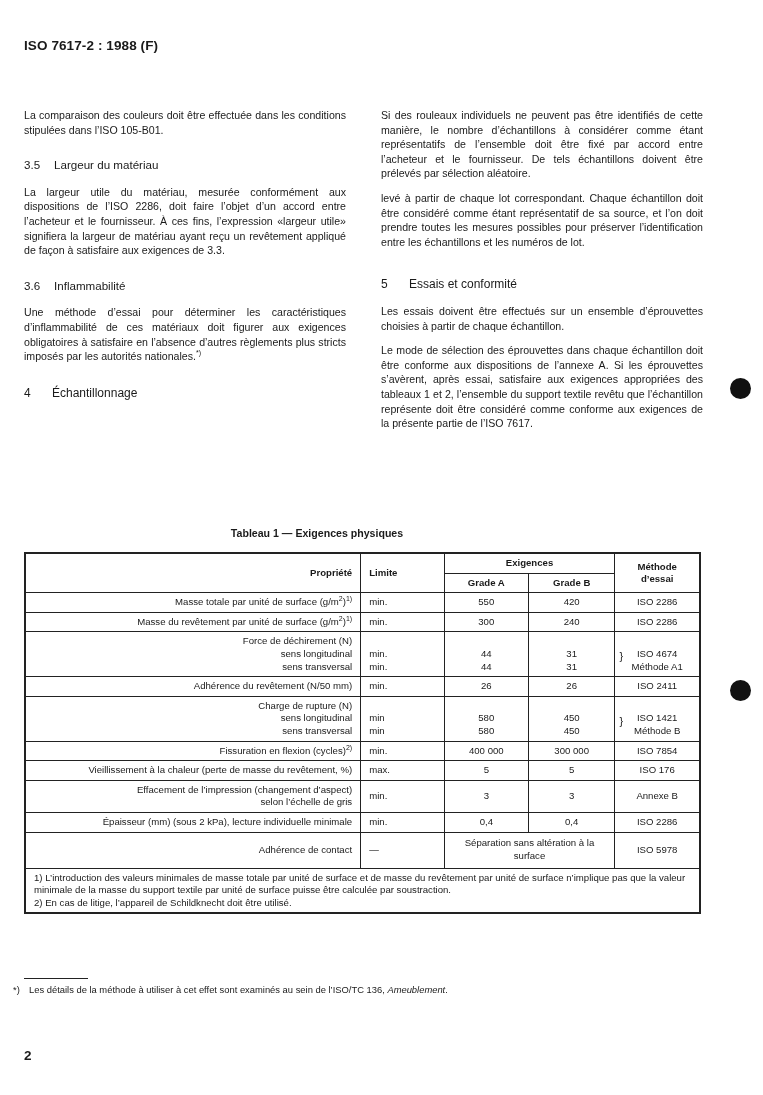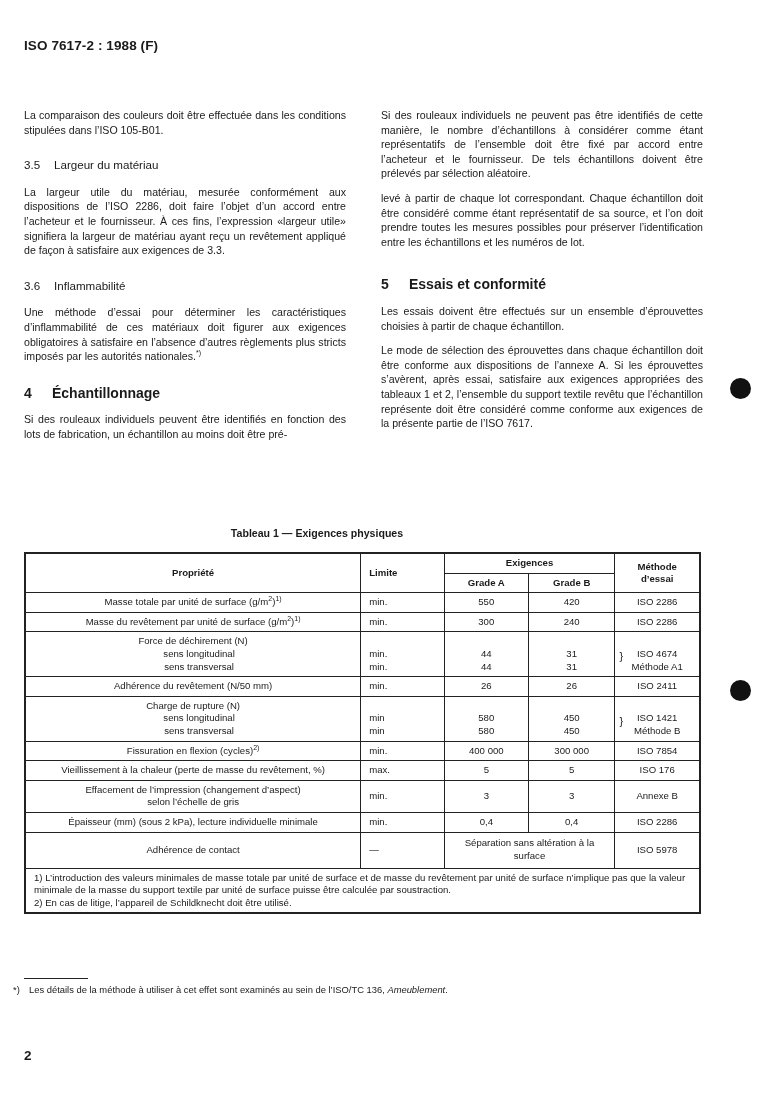--- a/index.html
+++ b/index.html
@@ -7,32 +7,32 @@
          font-family:"Liberation Sans", "DejaVu Sans", sans-serif; color:#1a1a1a; }
   .abs { position:absolute; }
   .doc-id { left:24px; top:38px; font-size:13.5px; font-weight:bold; letter-spacing:0.1px; }
   .col { position:absolute; width:322px; font-size:10.6px; line-height:14.6px; }
   .col-left { left:24px; top:108px; }
   .col-right { left:381px; top:108px; }
   .para { margin:0; text-align:justify; }
   .para + .para { margin-top:10px; }
   .h2 { font-weight:normal; font-size:11.6px; margin:0; }
   .h2 .num { display:inline-block; width:30px; }
-  .h1 { font-weight:bold; font-size:14px; margin:0; }
+  .h1 { font-weight:normal; font-size:12px; margin:0; }
   .h1 .num { display:inline-block; width:28px; }
   sup { font-size:7px; line-height:0; vertical-align:super; }
   .dot { position:absolute; width:21px; height:21px; border-radius:50%; background:#111; }
   .tbl-title { position:absolute; left:0; width:634px; top:527px; text-align:center;
                font-size:10.6px; font-weight:bold; }
   table.req { position:absolute; left:24px; top:552px; width:677px; border-collapse:collapse;
               font-size:9.6px; line-height:12.6px; }
   table.req td, table.req th { border:1px solid #222; padding:3px 8px; vertical-align:middle; }
   table.req { border:2px solid #222; }
   table.req th { font-weight:bold; }
-  .c-prop { width:322px; text-align:center; }
+  .c-prop { width:322px; text-align:right; }
   .c-lim { width:67px; text-align:left; }
   .c-a { width:68px; text-align:center; }
   .c-b { width:70px; text-align:center; }
   .c-m { width:68px; text-align:center; }
   .hdr-small { font-weight:normal;margin-left:44px; }
   .sub { padding-left:12px; display:block; }
   .brace { position:absolute; left:-14px; font-size:11px; line-height:12.6px; }
   .notes td { padding:5px 8px; text-align:left; }
   .footrule { position:absolute; left:24px; top:978px; width:64px; height:1px; background:#222; }
   .footnote { position:absolute; left:13px; top:984px; font-size:9.4px; }
@@ -51,21 +51,20 @@
   <p class="h2"><span class="num">3.5</span><span>Largeur du matériau</span></p>
   <div style="height:12px"></div>
   <p class="para">La largeur utile du matériau, mesurée conformément aux dispositions de l’ISO 2286, doit faire l’objet d’un accord entre l’acheteur et le fournisseur. À ces fins, l’expression «largeur utile» signifiera la largeur de matériau ayant reçu un revêtement appliqué de façon à satisfaire aux exigences de 3.3.</p>
   <div style="height:21px"></div>
   <p class="h2"><span class="num">3.6</span><span>Inflammabilité</span></p>
   <div style="height:12px"></div>
   <p class="para"><span>Une méthode d’essai pour déterminer les caractéristiques d’inflammabilité de ces matériaux doit figurer aux exigences obligatoires à satisfaire en l’absence d’autres règlements plus stricts imposés par les autorités nationales.</span><sup>*)</sup></p>
   <div style="height:22px"></div>
   <p class="h1"><span class="num">4</span><span>Échantillonnage</span></p>
   <div style="height:12px"></div>
-  <p class="para">Si des rouleaux individuels peuvent être identifiés en fonction des lots de fabrication, un échantillon au moins doit être pré-</p>
 </div>
 
 <div class="col col-right">
   <p class="para">Si des rouleaux individuels ne peuvent pas être identifiés de cette manière, le nombre d’échantillons à considérer comme étant représentatifs de l’ensemble doit être fixé par accord entre l’acheteur et le fournisseur. De tels échantillons doivent être prélevés par sélection aléatoire.</p>
   <p class="para">levé à partir de chaque lot correspondant. Chaque échantillon doit être considéré comme étant représentatif de sa source, et l’on doit prendre toutes les mesures possibles pour préserver l’identification entre les échantillons et les numéros de lot.</p>
   <div style="height:28px"></div>
   <p class="h1"><span class="num">5</span><span>Essais et conformité</span></p>
   <div style="height:12px"></div>
   <p class="para">Les essais doivent être effectués sur un ensemble d’éprouvettes choisies à partir de chaque échantillon.</p>
   <p class="para">Le mode de sélection des éprouvettes dans chaque échantillon doit être conforme aux dispositions de l’annexe A. Si les éprouvettes s’avèrent, après essai, satisfaire aux exigences appropriées des tableaux 1 et 2, l’ensemble du support textile revêtu que l’échantillon représente doit être considéré comme conforme aux exigences de la présente partie de l’ISO 7617.</p>

